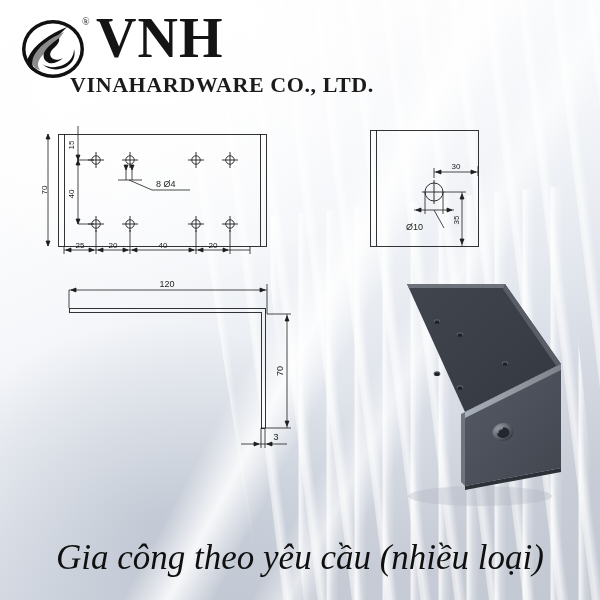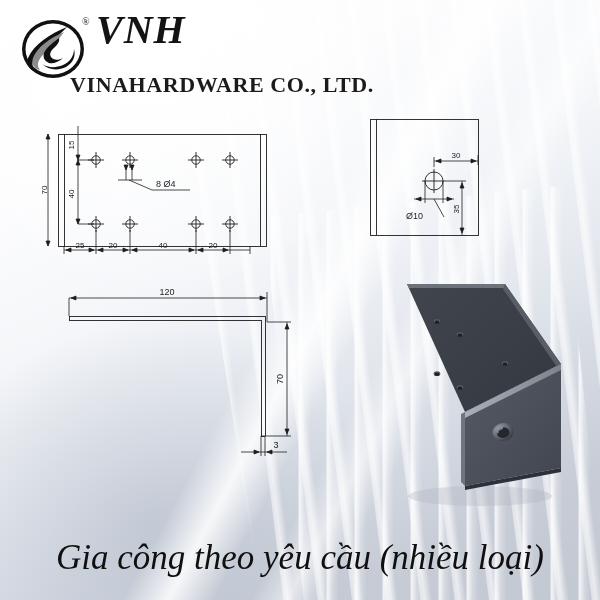--- a/index.html
+++ b/index.html
@@ -109,25 +109,24 @@
     font-size: 10px;
     color: #1a1a1a;
     font-family: "Liberation Serif", serif;
   }
   .logo-word {
     position: absolute;
     left: 80px;
     top: 2px;
     font-family: "Liberation Serif", serif;
     font-weight: bold;
-    font-size: 40px;
+    font-size: 56px;
     letter-spacing: 1px;
     color: #141414;
     line-height: 1;
-    font-style: italic;
   }
   .logo-sub {
     position: absolute;
     left: 54px;
     top: 64px;
     font-family: "Liberation Serif", serif;
     font-weight: bold;
     font-size: 22px;
     letter-spacing: 0.6px;
     color: #1b1b1b;
@@ -284,21 +283,21 @@
         <line x1="92" y1="48" x2="92" y2="60"></line>
         <path d="M86 50 l-2 -5 l4 0 z"></path>
         <path d="M92 50 l-2 -5 l4 0 z"></path>
         <line x1="89" y1="60" x2="112" y2="70"></line>
         <line x1="112" y1="70" x2="150" y2="70"></line>
       </g>
       <text x="116" y="67" font-family="Liberation Sans, sans-serif" font-size="9" fill="#1d1d1d">8 Ø4</text>
     </svg>
   </div>
 
-  <div class="dwg" style="left:362px; top:111px;text-align:center;">
+  <div class="dwg" style="left:362px; top:122px;text-align:center;">
     <svg width="160" height="140" viewBox="0 0 160 140">
       <g stroke="#1d1d1d" fill="none" stroke-width="0.9" shape-rendering="crispEdges">
         <rect x="8" y="8" width="108" height="116"></rect>
         <line x1="14" y1="8" x2="14" y2="124"></line>
       </g>
 
       <g stroke="#1d1d1d" fill="none" stroke-width="0.9">
         <circle cx="72" cy="70" r="9"></circle>
         <line x1="60" y1="70" x2="84" y2="70"></line>
         <line x1="72" y1="58" x2="72" y2="82"></line>
@@ -326,21 +325,21 @@
         <line x1="81" y1="70" x2="81" y2="92"></line>
         <line x1="52" y1="88" x2="92" y2="88"></line>
         <path d="M54 88 l5 -2 l0 4 z"></path>
         <path d="M90 88 l-5 -2 l0 4 z"></path>
         <line x1="72" y1="88" x2="82" y2="106"></line>
       </g>
       <text x="44" y="108" font-family="Liberation Sans, sans-serif" font-size="9" fill="#1d1d1d">Ø10</text>
     </svg>
   </div>
 
-  <div class="dwg" style="left:55px; top:278px;">
+  <div class="dwg" style="left:55px; top:270px;">
     <svg width="270" height="185" viewBox="0 0 270 185">
 
       <g stroke="#1d1d1d" fill="none" stroke-width="0.9" shape-rendering="crispEdges">
         <path d="M14 42 L206 42 L206 158 L210 158 L210 38 L14 38 Z"></path>
       </g>
 
       <g stroke="#1d1d1d" fill="#1d1d1d" stroke-width="0.8">
         <line x1="14" y1="20" x2="212" y2="20"></line>
         <line x1="14" y1="20" x2="14" y2="38"></line>
         <line x1="212" y1="14" x2="212" y2="44"></line>

